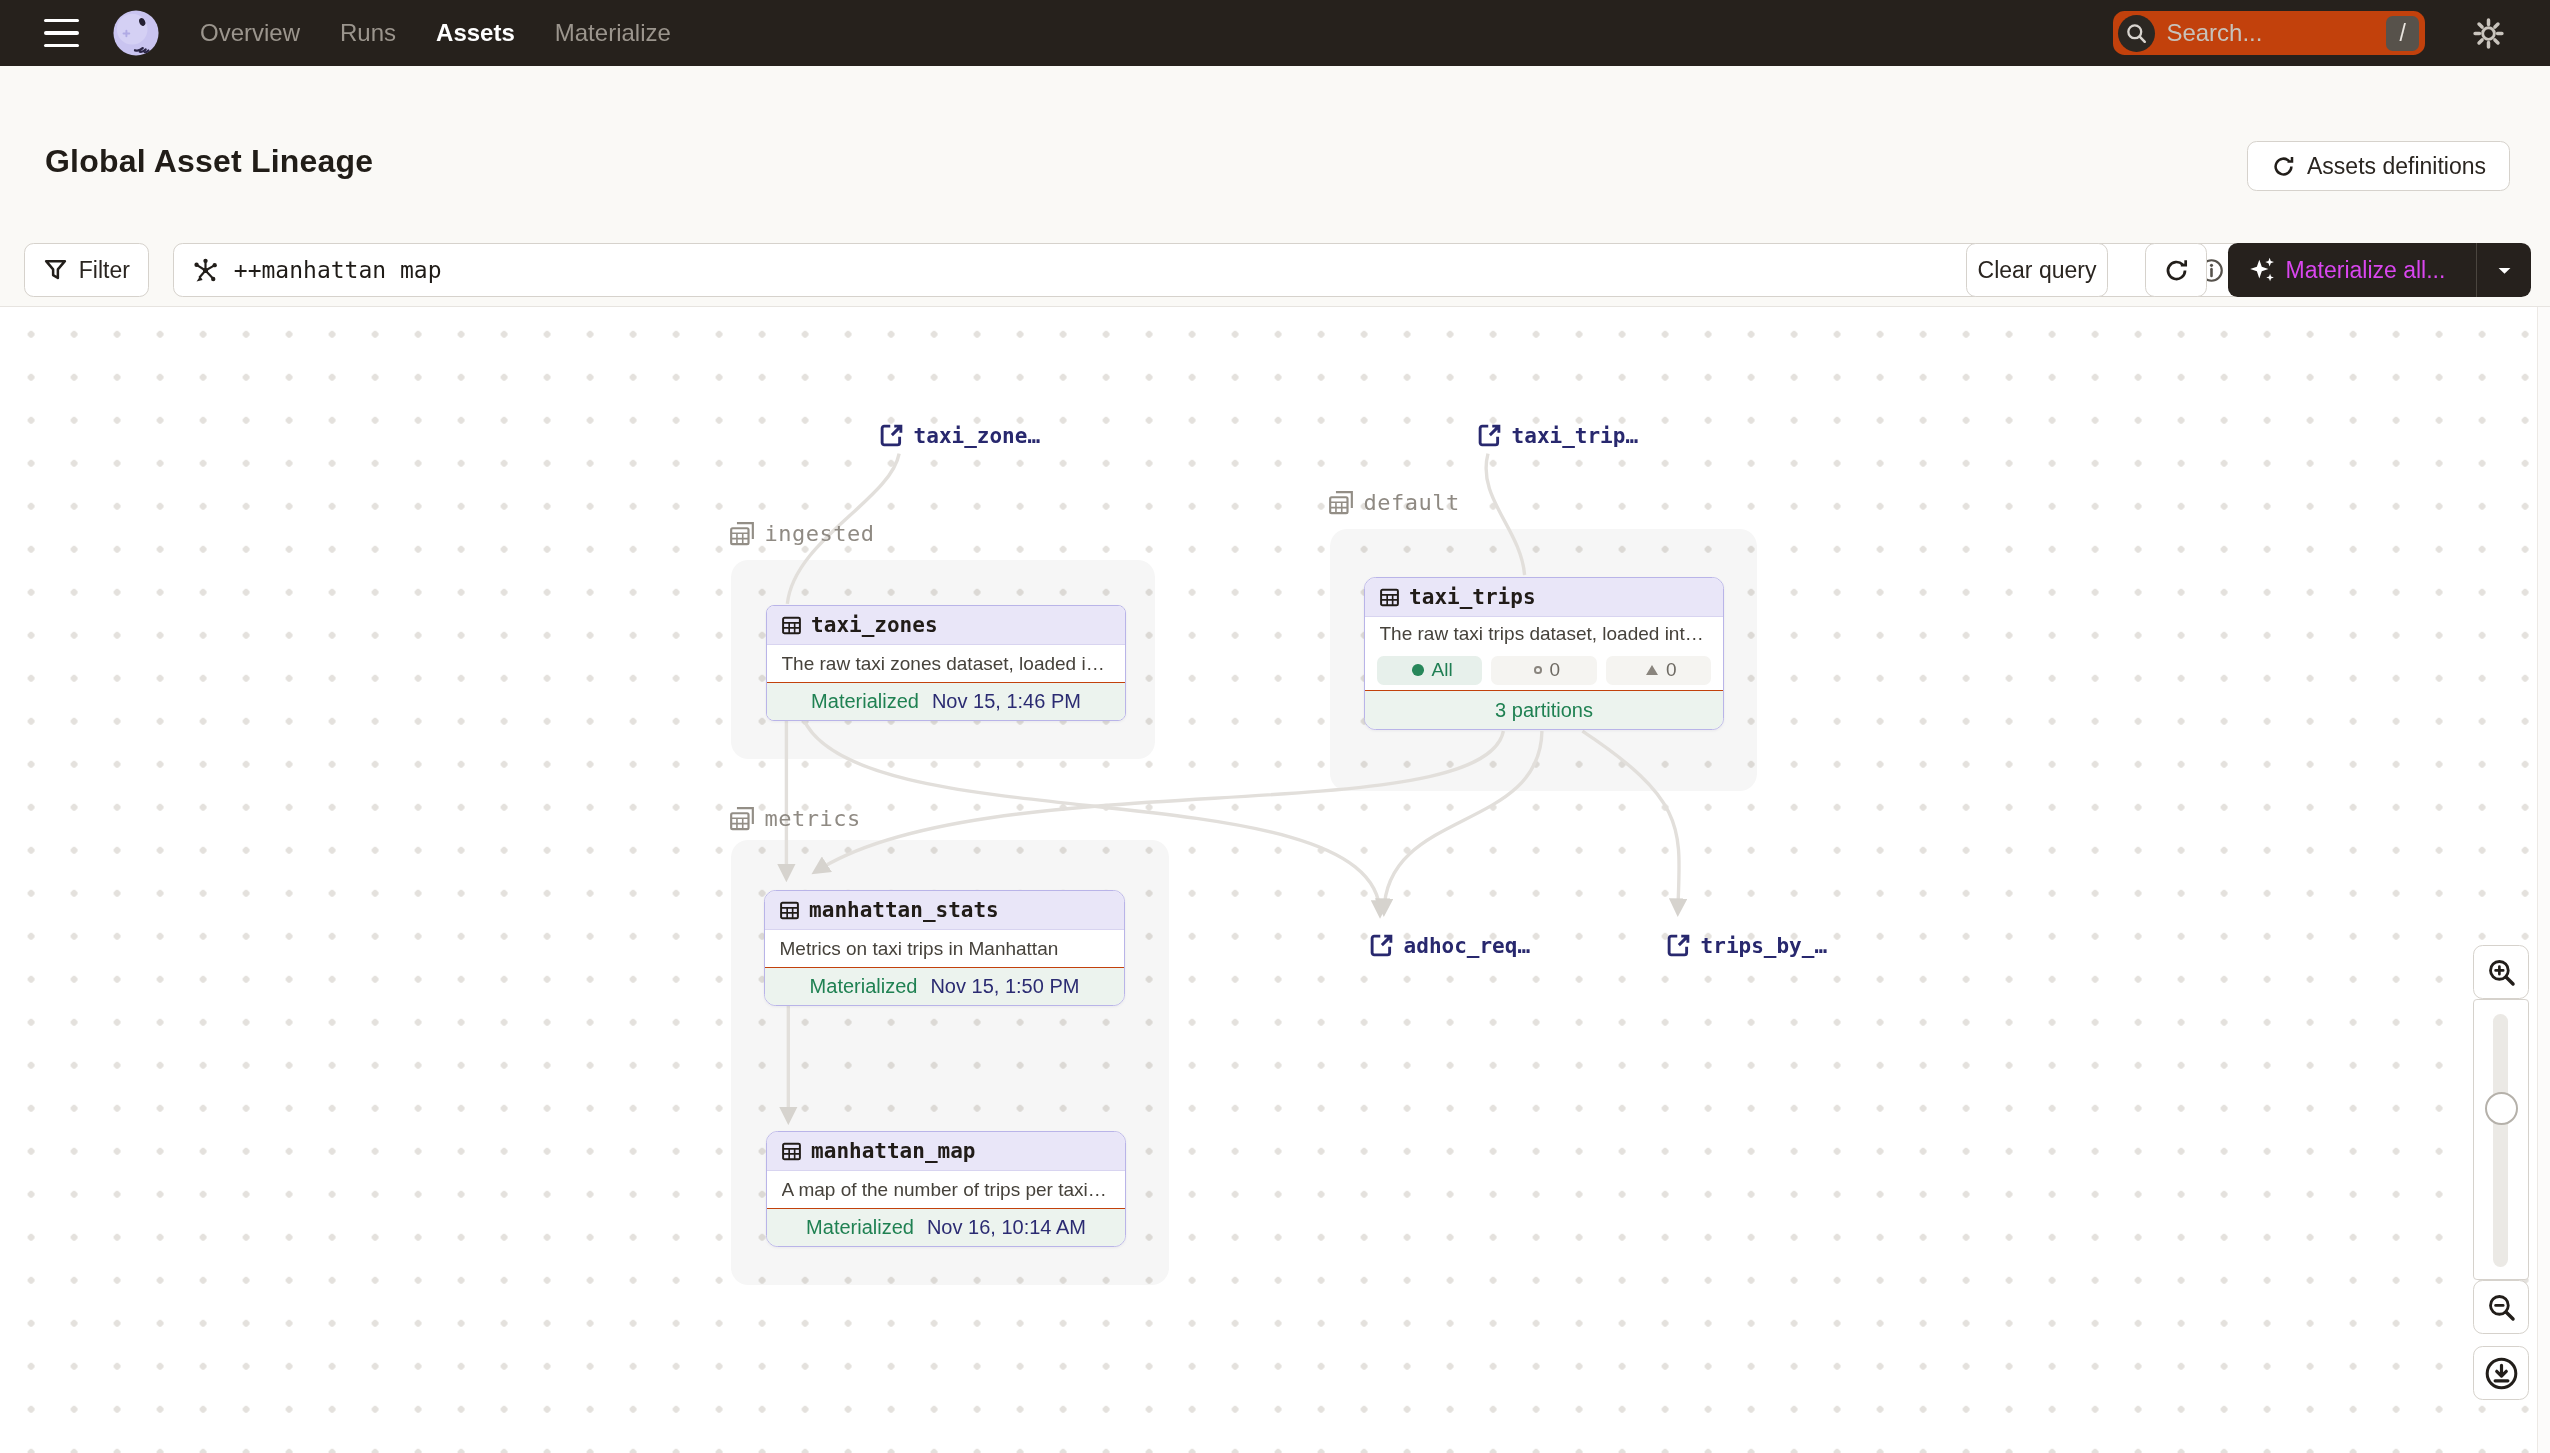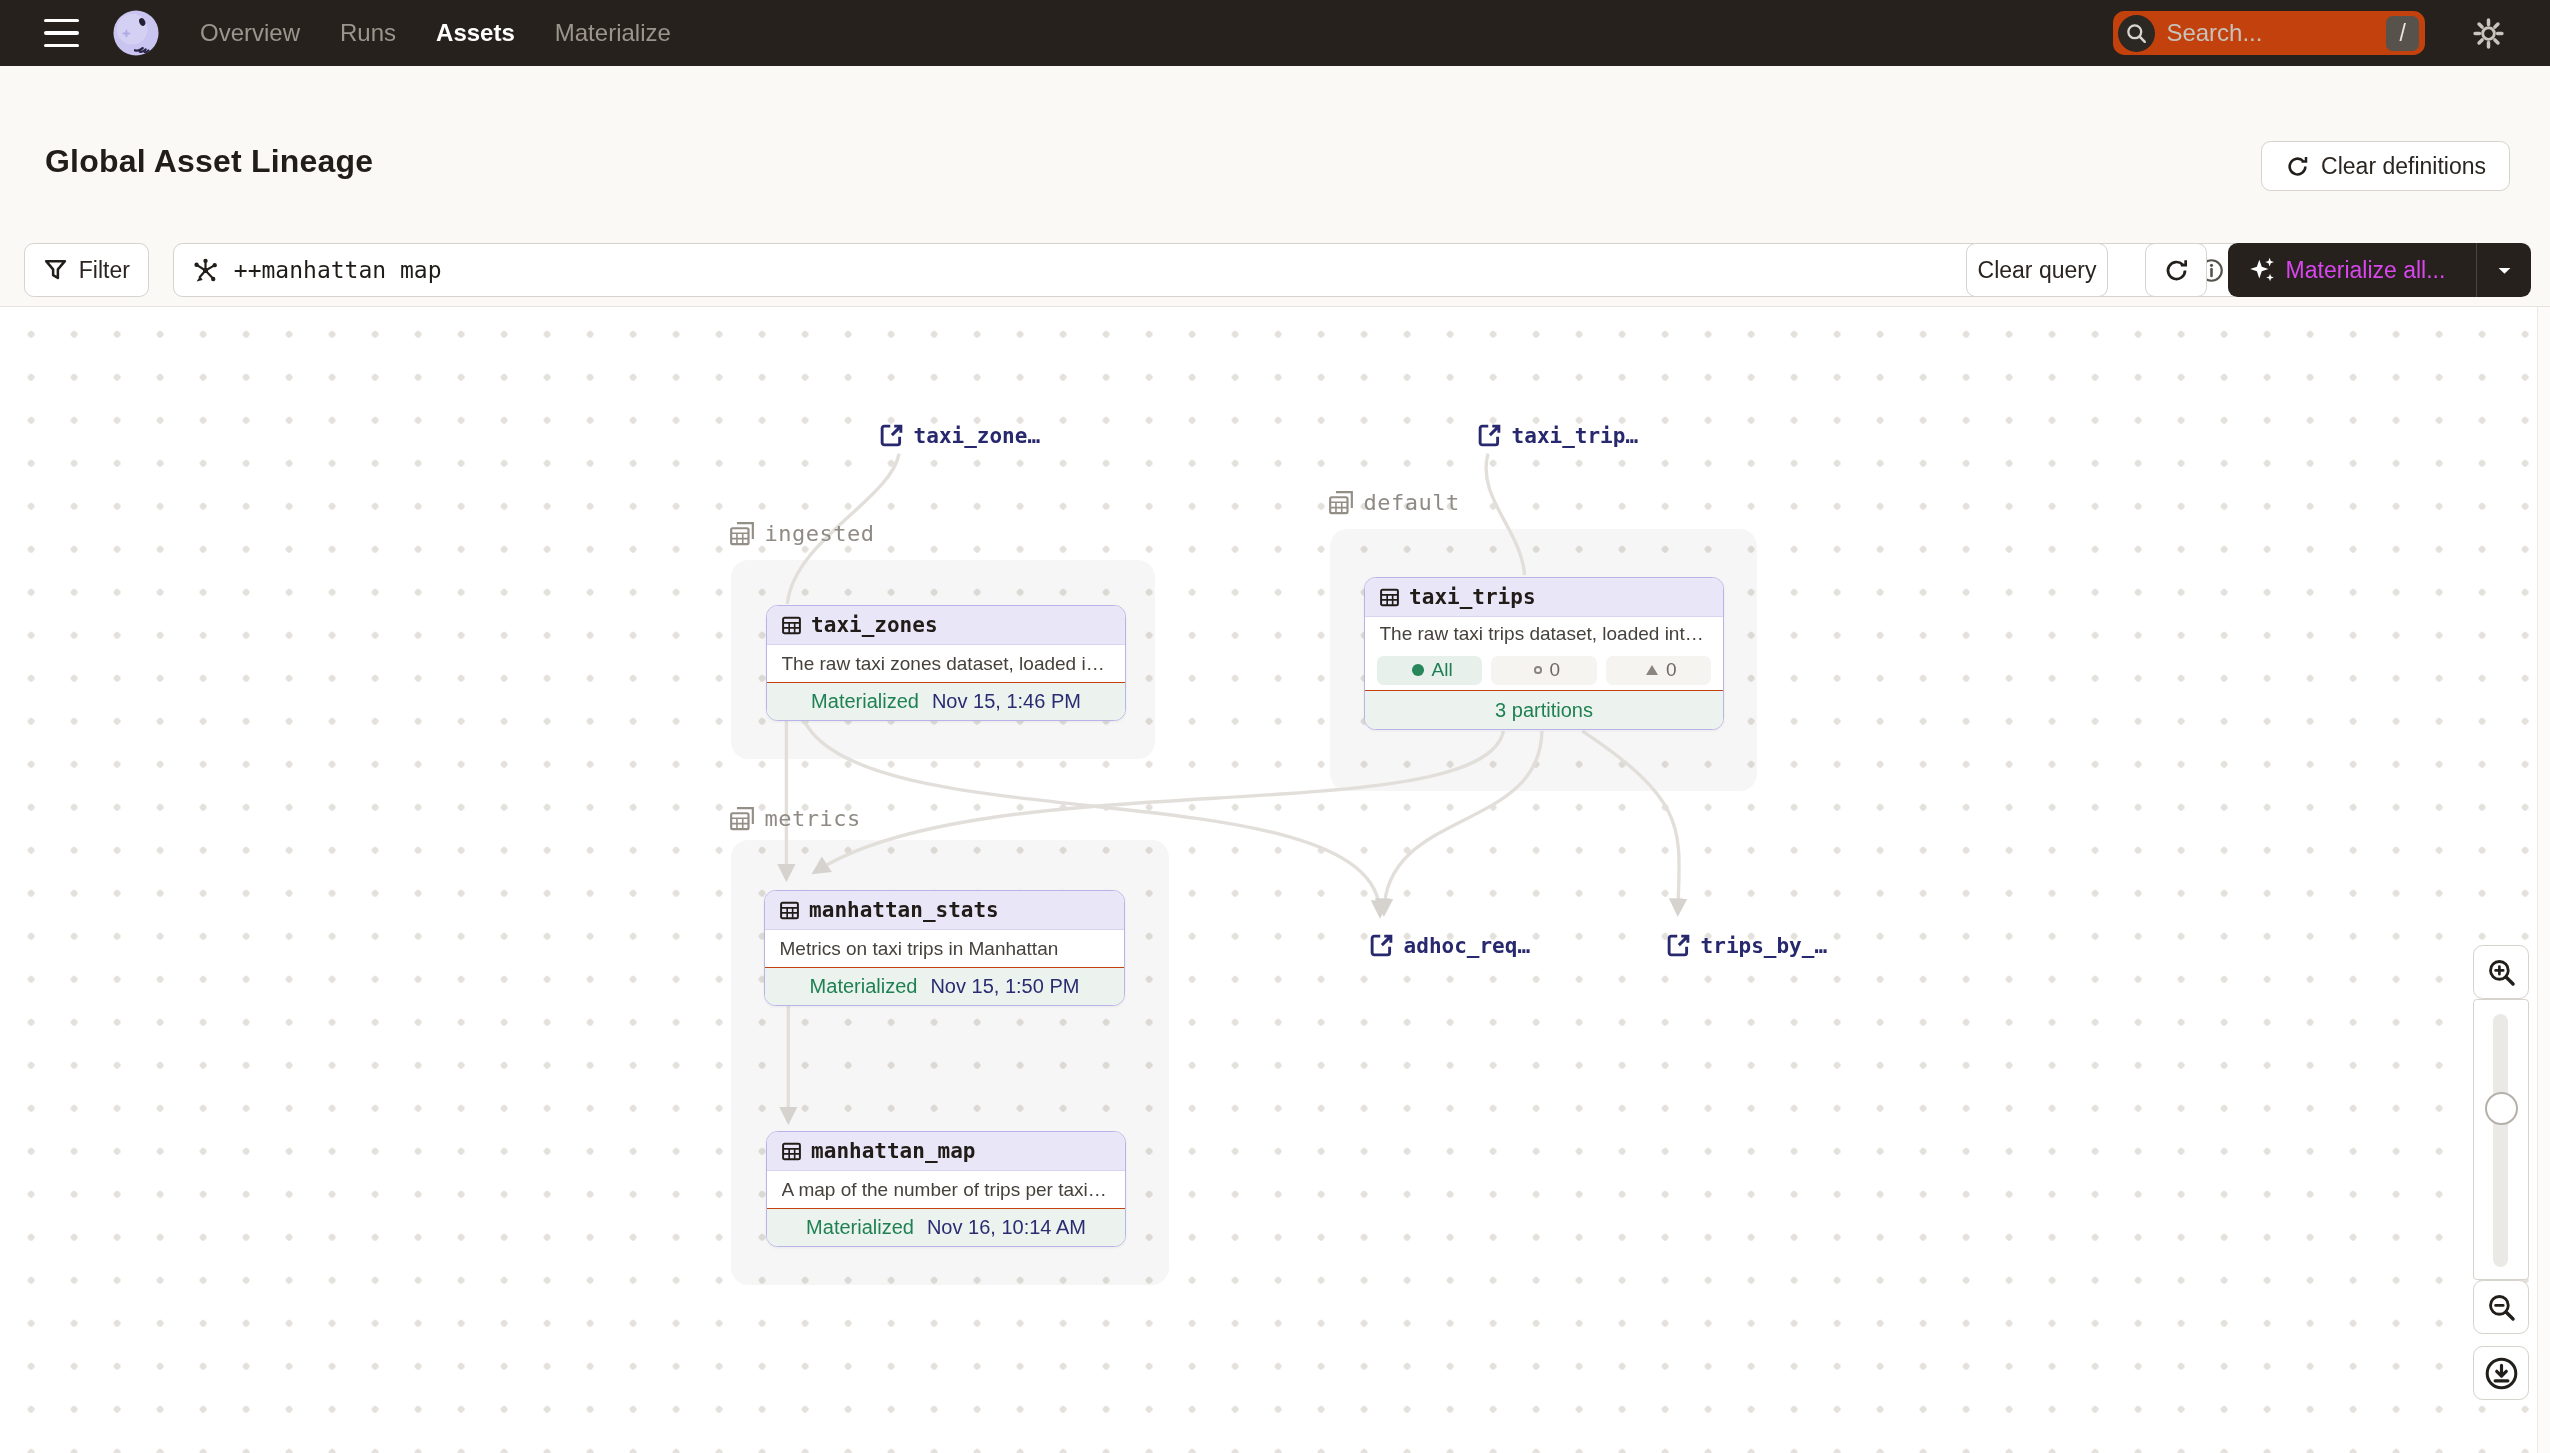--- a/index.html
+++ b/index.html
@@ -110,21 +110,21 @@
 </div>
 
 <div class="page-head">
   <div class="page-title">Global Asset Lineage</div>
 
   <div class="btn reload-btn">
     <svg width="25" height="25" viewBox="0 0 20 20">
         <path d="M16.3 10a6.3 6.3 0 11-1.8-4.4" fill="none" stroke="#221E1A" stroke-width="2"></path>
         <path d="M16.8 2.4v3.6h-3.6" fill="none" stroke="#221E1A" stroke-width="2"></path>
       </svg>
-    <span>Clear definitions</span>
+    <span>Assets definitions</span>
   </div>
 
   <div class="btn filter-btn">
     <svg width="25" height="25" viewBox="0 0 20 20">
         <path d="M2.5 2.5h15l-5.6 6.6v6.9l-3.8-2.3V9.1L2.5 2.5z" fill="none" stroke="#221E1A" stroke-width="2" stroke-linejoin="round"></path>
       </svg>
     <span>Filter</span>
   </div>
 
   <div class="query-wrap">
@@ -249,21 +249,21 @@
     <span>adhoc_req…</span>
   </div>
   <div class="ext-link mono" style="left:1666px; top:626px;justify-content:center;">
     <svg width="25" height="25" viewBox="0 0 20 20">
         <path d="M16.5 11v4.8a1.7 1.7 0 01-1.7 1.7H4.2a1.7 1.7 0 01-1.7-1.7V4.2a1.7 1.7 0 011.7-1.7H9" fill="none" stroke="#28286E" stroke-width="2.3"></path>
         <path d="M12.2 2.5h5.3v5.3M17.3 2.7l-7 7" fill="none" stroke="#28286E" stroke-width="2.3"></path>
       </svg>
     <span>trips_by_…</span>
   </div>
 
-  <div class="asset-node" style="left:766px; top:298px;">
+  <div class="asset-node" style="left:766px; top:298px;border-radius:8px;">
     <div class="node-head">
       <svg width="21" height="21" viewBox="0 0 18 18">
           <rect x="1.8" y="2.3" width="14.4" height="13.4" rx="1.2" fill="none" stroke="#211C18" stroke-width="1.7"></rect>
           <path d="M1.8 6.8h14.4M1.8 11h14.4M7 6.8v8.9M11.7 6.8v8.9" stroke="#211C18" stroke-width="1.4"></path>
         </svg>
       <span>taxi_zones</span>
     </div>
     <div class="node-desc">
         <span>The raw taxi zones dataset, loaded int...</span>
       </div>

